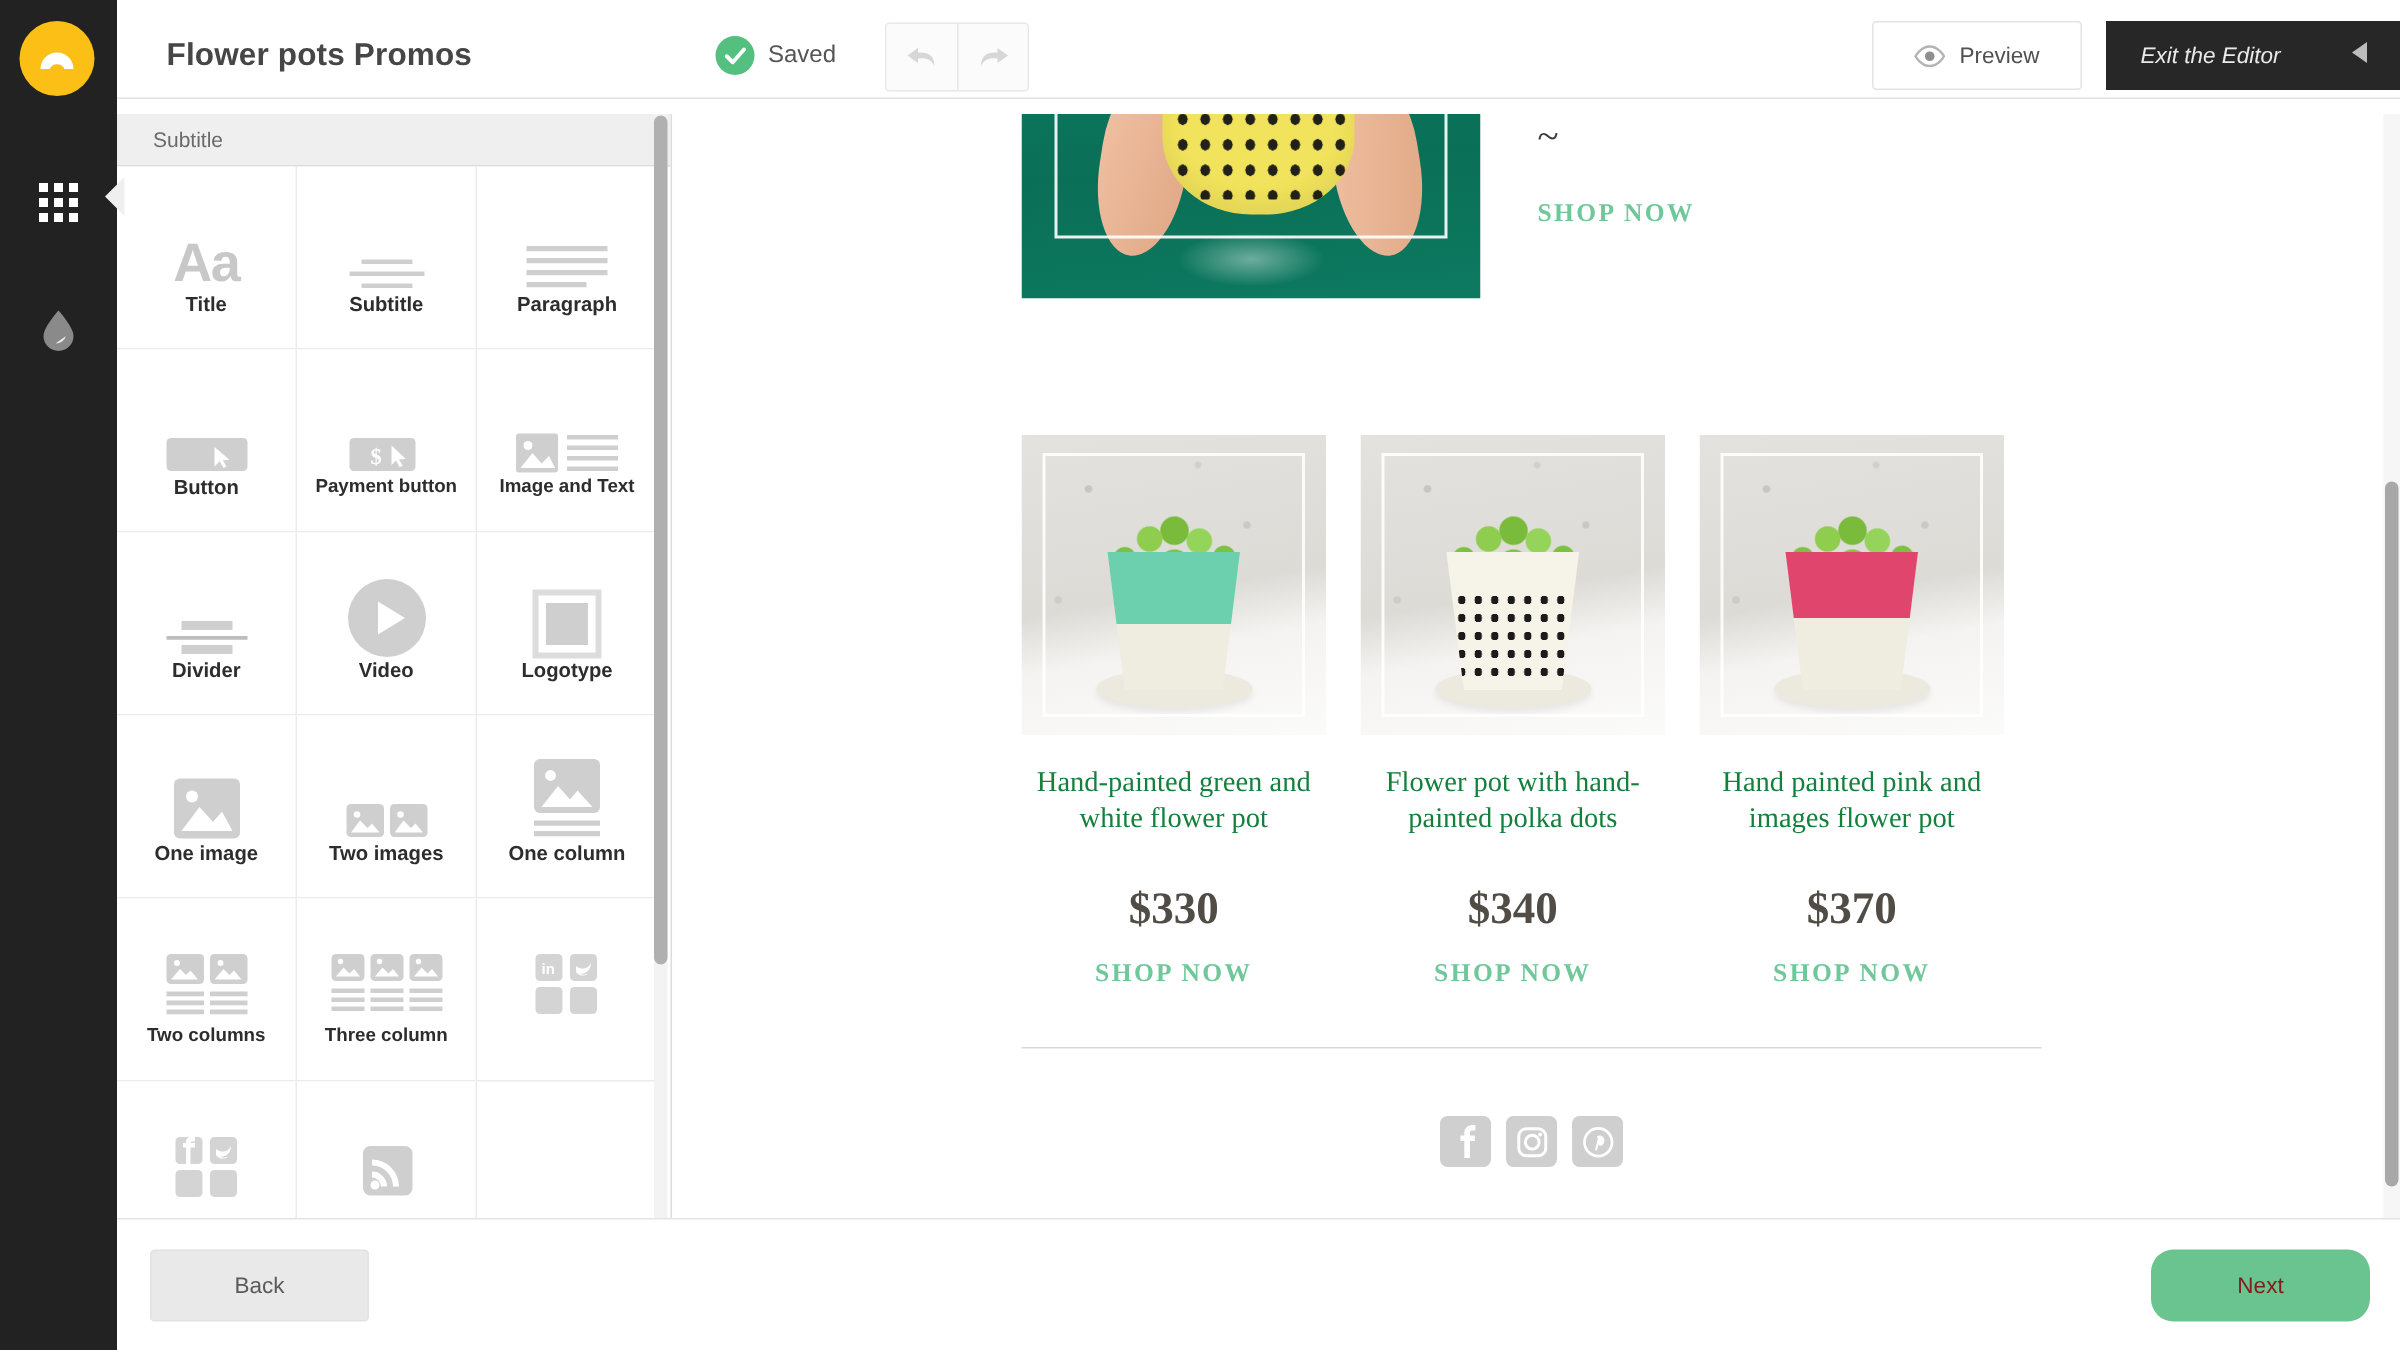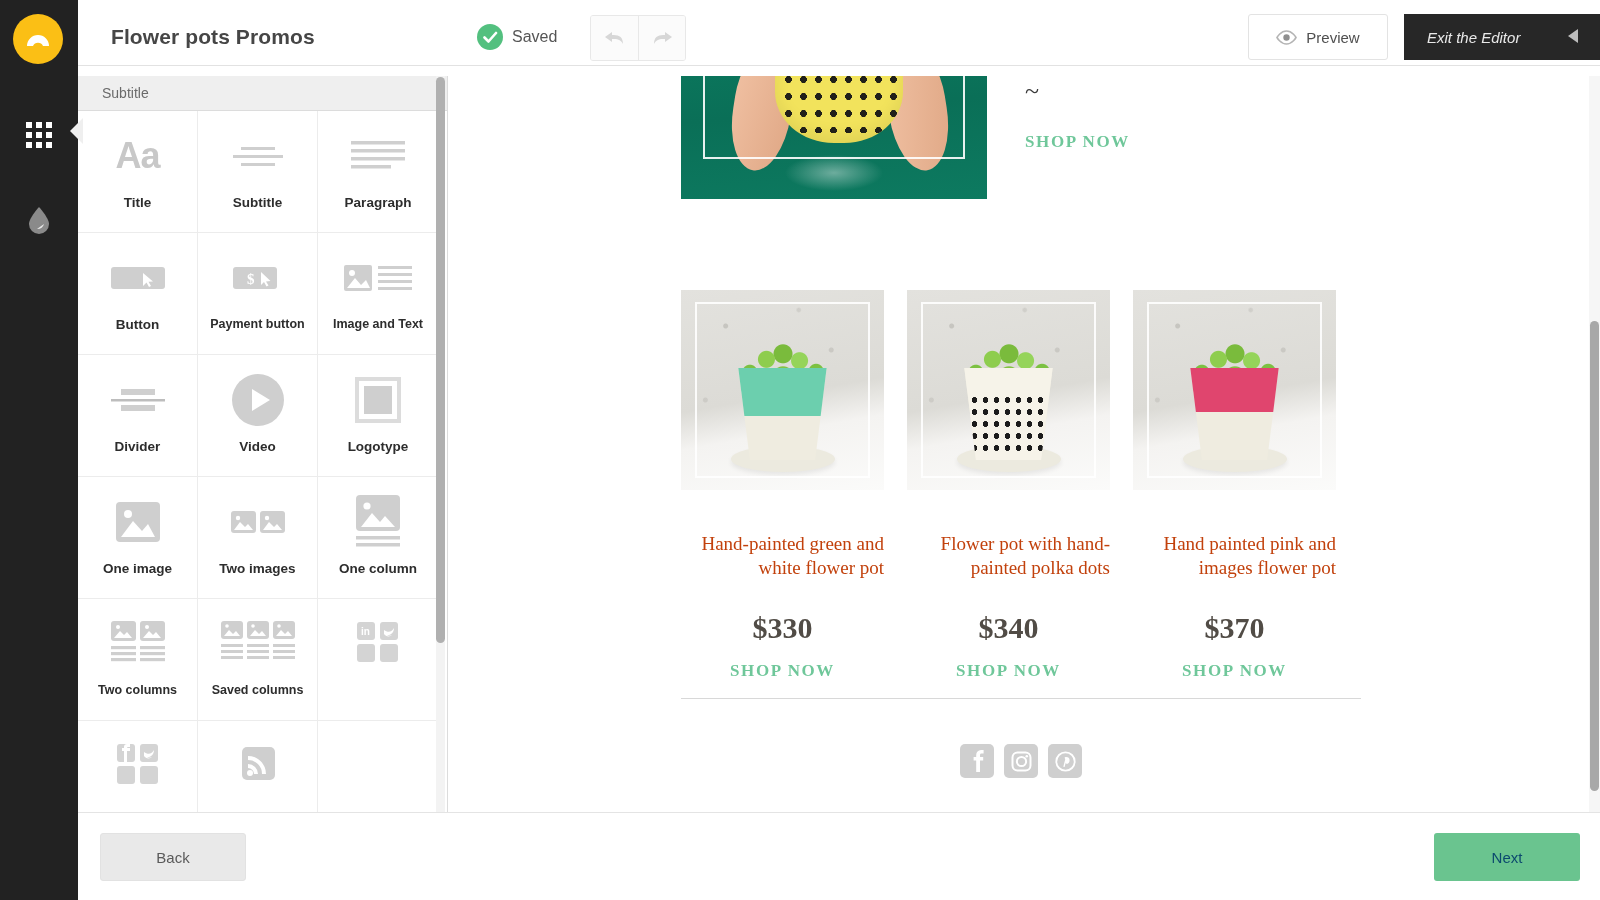--- a/index.html
+++ b/index.html
@@ -91,21 +91,21 @@
   }
   .panel-grid { display: flex; flex-wrap: wrap; }
   .el-cell {
     width: 120px; height: 122px;
     border-right: 1px solid #ececec; border-bottom: 1px solid #ececec;
     display: flex; flex-direction: column; align-items: center; justify-content: flex-start;
     cursor: pointer; background: #ffffff; padding-top: 5px;
   }
   .el-cell:nth-child(3n) { border-right: none; }
   .el-icon {
-    height: 80px; display: flex; align-items: center; justify-content: center;
+    height: 80px; display: flex; align-items: flex-end; justify-content: center;
   }
   .el-label {
     font-size: 13.5px; font-weight: bold; color: #2d2d2d; 
     line-height: 1.1; white-space: nowrap;
   }
   .el-label.small { font-size: 12.5px; }
   .aa { font-size: 36px; color: #c8c8c8; font-weight: bold; letter-spacing: -1px; }
   .panel-scroll {
     position: absolute; right: 2px; top: 1px; width: 9px; height: 566px;
     background: #b0b0b0; border-radius: 5px; cursor: pointer;
@@ -207,22 +207,22 @@
       radial-gradient(circle at 86% 68%, #7cc142 0 7px, transparent 8px),
       radial-gradient(circle at 24% 86%, #6fae35 0 8px, transparent 9px),
       radial-gradient(circle at 76% 88%, #6fae35 0 8px, transparent 9px),
       radial-gradient(circle at 50% 80%, #83c344 0 10px, transparent 11px);
   }
   .p-frame {
     position: absolute; left: 14px; top: 12px; right: 14px; bottom: 12px;
     border: 2px solid rgba(255,255,255,.88);
   }
   .p-title {
-    margin-top: 42px; font-family: "Liberation Serif", serif; font-size: 19px;
-    color: #c2410c; text-align: right; line-height: 1.25;
+    margin-top: 20px; font-family: "Liberation Serif", serif; font-size: 19px;
+    color: #15803d; text-align: center; line-height: 1.25;
   }
   .p-price {
     margin-top: 31px; font-family: "Liberation Serif", serif; font-weight: bold;
     font-size: 30px; color: #514c46; text-align: center;
   }
   .p-shop { margin-top: 16px; text-align: center; }
   .divider-line {
     position: absolute; left: 232px; top: 622px; width: 680px;
     border-top: 1px solid #d8d8d8;
   }
@@ -241,23 +241,23 @@
     background: #ffffff; border-top: 1px solid #e4e4e4; z-index: 25;
   }
   .back-btn {
     position: absolute; left: 22px; top: 20px; width: 146px; height: 48px;
     background: #e9e9e9; border: 1px solid #e2e2e2; border-radius: 3px;
     display: flex; align-items: center; justify-content: center;
     font-size: 15px; color: #5a5a5a; cursor: pointer;
   }
   .next-btn {
     position: absolute; right: 20px; top: 20px; width: 146px; height: 48px;
-    background: #6ac48f; border-radius: 3px;
+    background: #6ac48f; border-radius: 15px;
     display: flex; align-items: center; justify-content: center;
-    font-size: 15px; color: #0c4a6e; cursor: pointer;
+    font-size: 15px; color: #7f1d1d; cursor: pointer;
   }
 </style>
 </head>
 <body>
 
 <div class="app">
 
   <div class="rail">
     <div class="logo">
       <svg width="28" height="16" viewBox="0 0 28 16">
@@ -508,21 +508,21 @@
             <rect x="28" y="31" width="22" height="3" fill="#cfcfcf"></rect>
             <rect x="28" y="37" width="22" height="3" fill="#cfcfcf"></rect>
             <rect x="54" y="2" width="22" height="18" rx="3" fill="#cfcfcf"></rect>
             <circle cx="60" cy="7" r="1.8" fill="#ffffff"></circle>
             <path d="M57 17 L62 11 L66 15 L69 12 L73 17 Z" fill="#ffffff"></path>
             <rect x="54" y="25" width="22" height="3" fill="#cfcfcf"></rect>
             <rect x="54" y="31" width="22" height="3" fill="#cfcfcf"></rect>
             <rect x="54" y="37" width="22" height="3" fill="#cfcfcf"></rect>
           </svg>
         </div>
-        <div class="el-label small">Saved columns</div>
+        <div class="el-label small">Three column</div>
       </div>
 
       <div class="el-cell">
         <div class="el-icon">
           <svg width="62" height="52" viewBox="0 0 62 52">
             <rect x="10" y="4" width="18" height="18" rx="3" fill="#d4d4d4"></rect>
             <text x="14" y="17" font-family="Liberation Sans, sans-serif" font-size="10" font-weight="bold" fill="#ffffff">in</text>
             <rect x="33" y="4" width="18" height="18" rx="3" fill="#d4d4d4"></rect>
             <path d="M37 12 c4 3 8 2 10-2 c0 5-4 8-8 7 c2 1 4 1 6 0 c-2 2-6 2-8-1 Z" fill="#ffffff"></path>
             <rect x="10" y="26" width="18" height="18" rx="3" fill="#d4d4d4"></rect>

